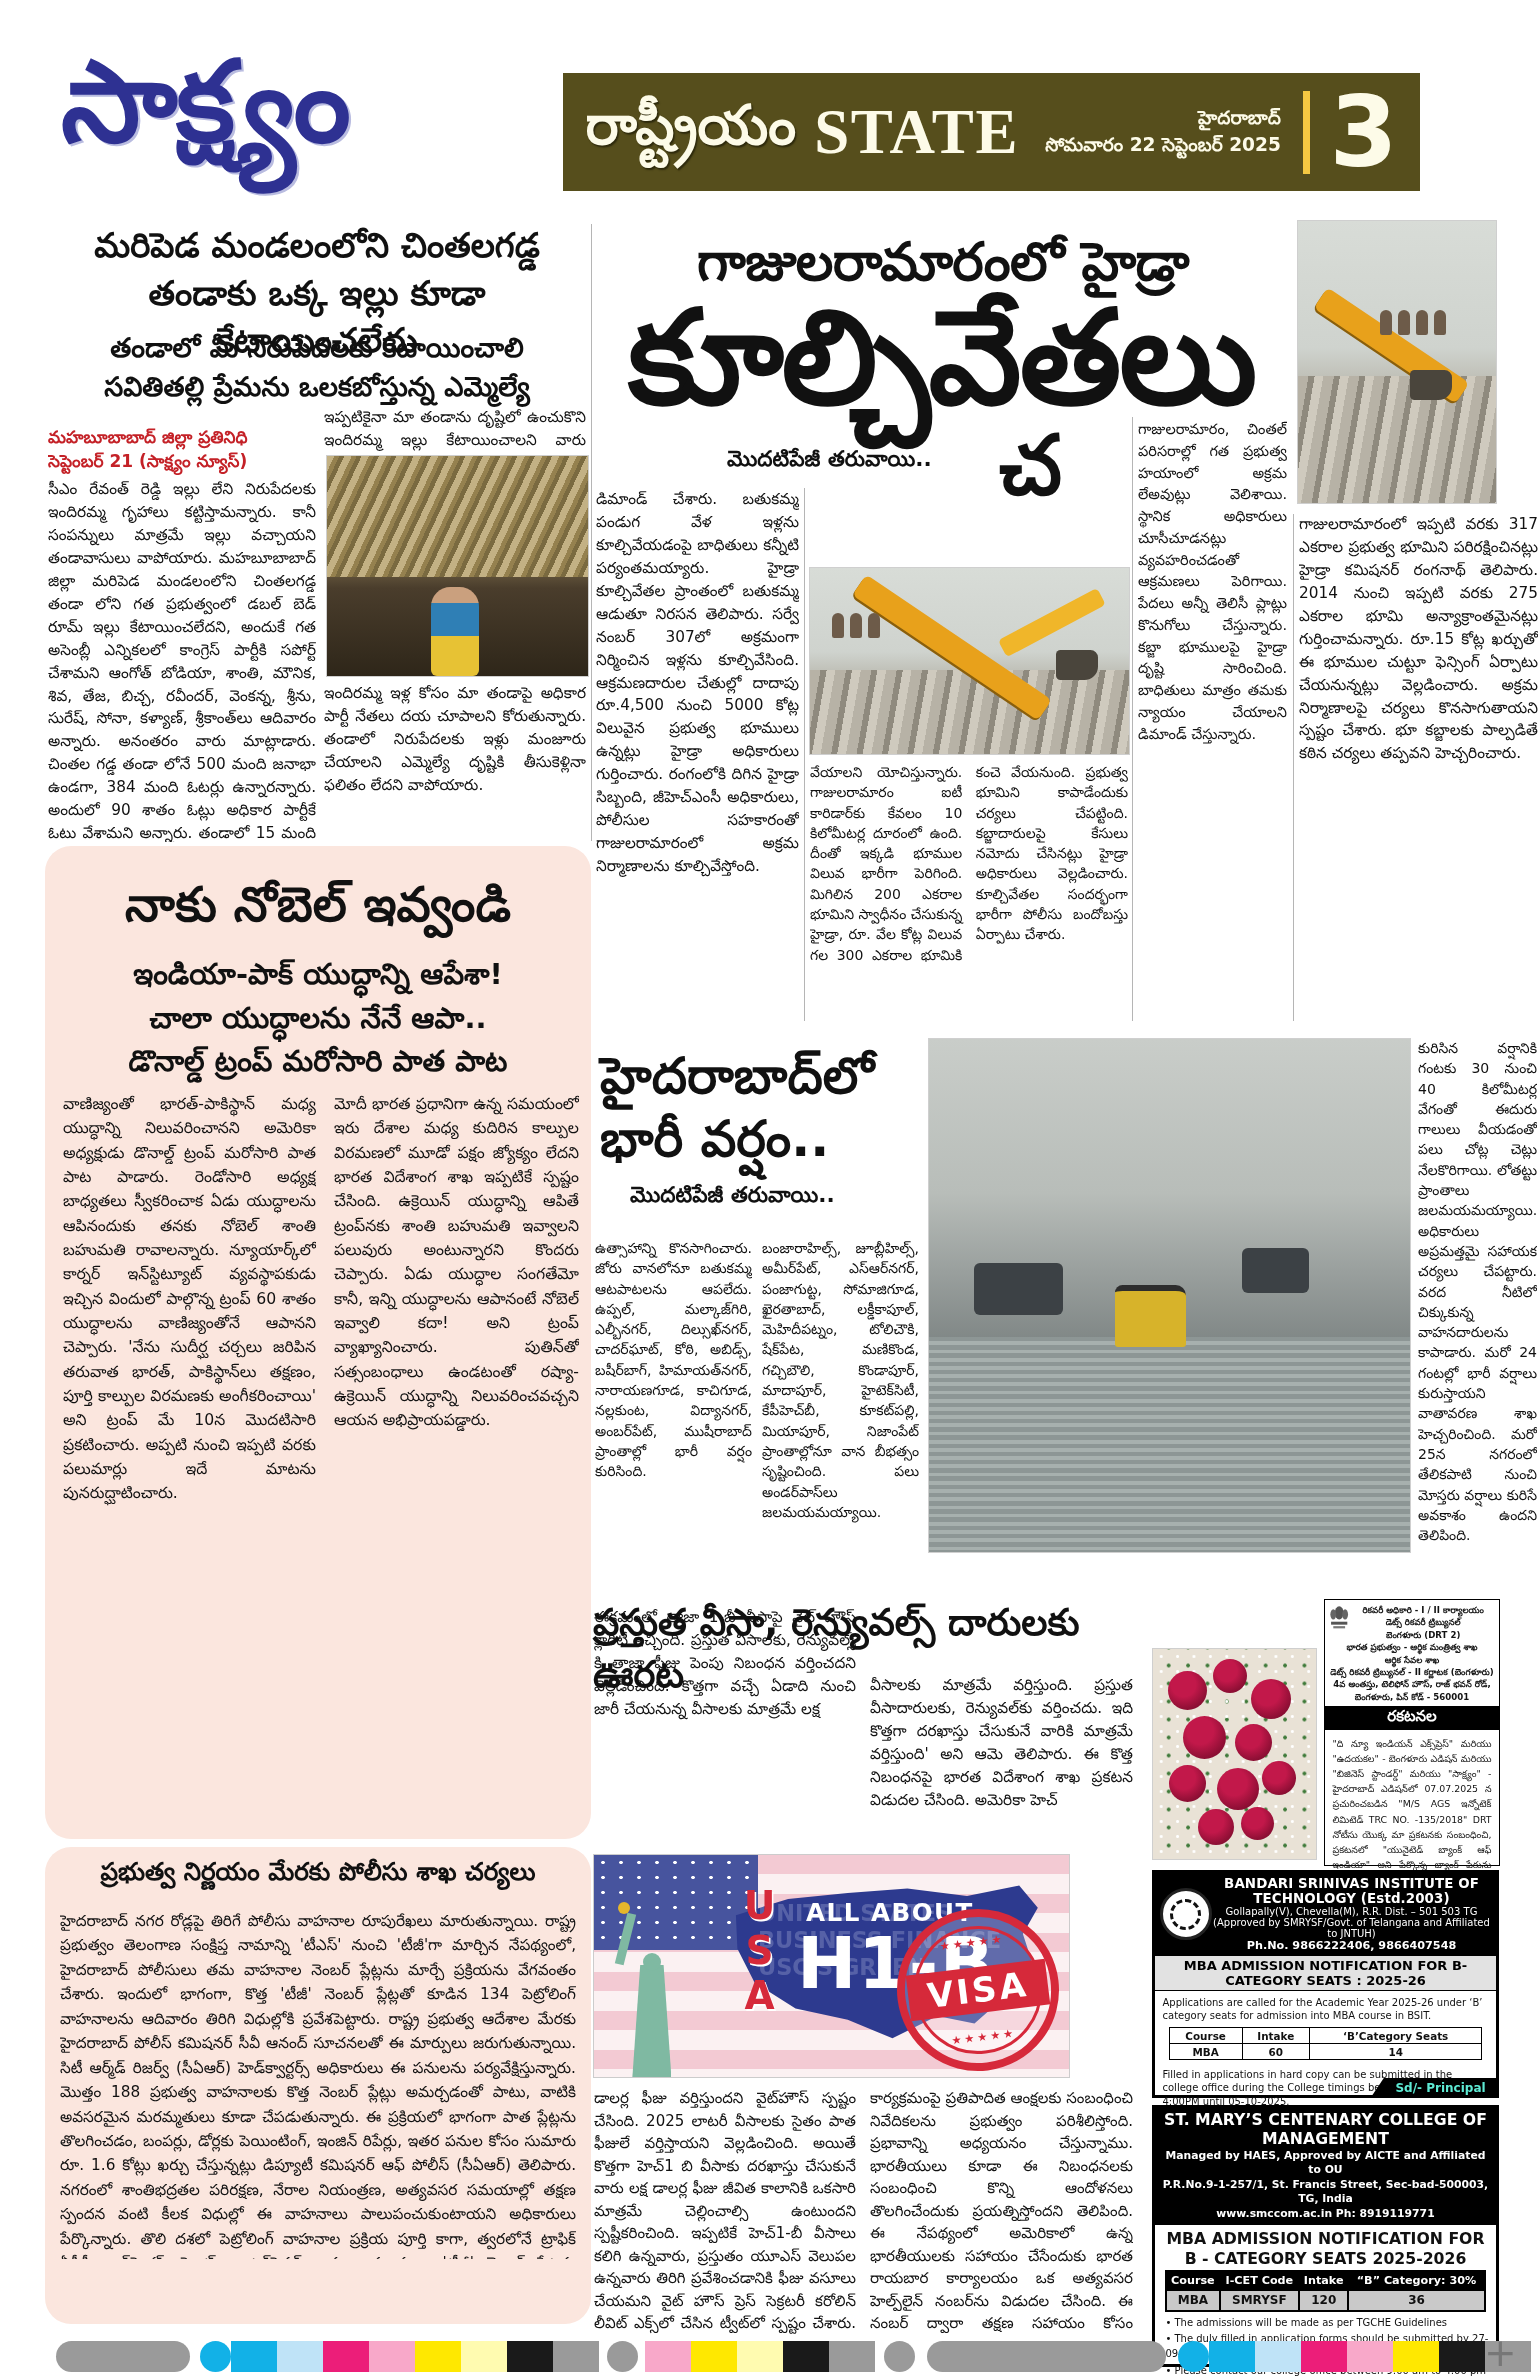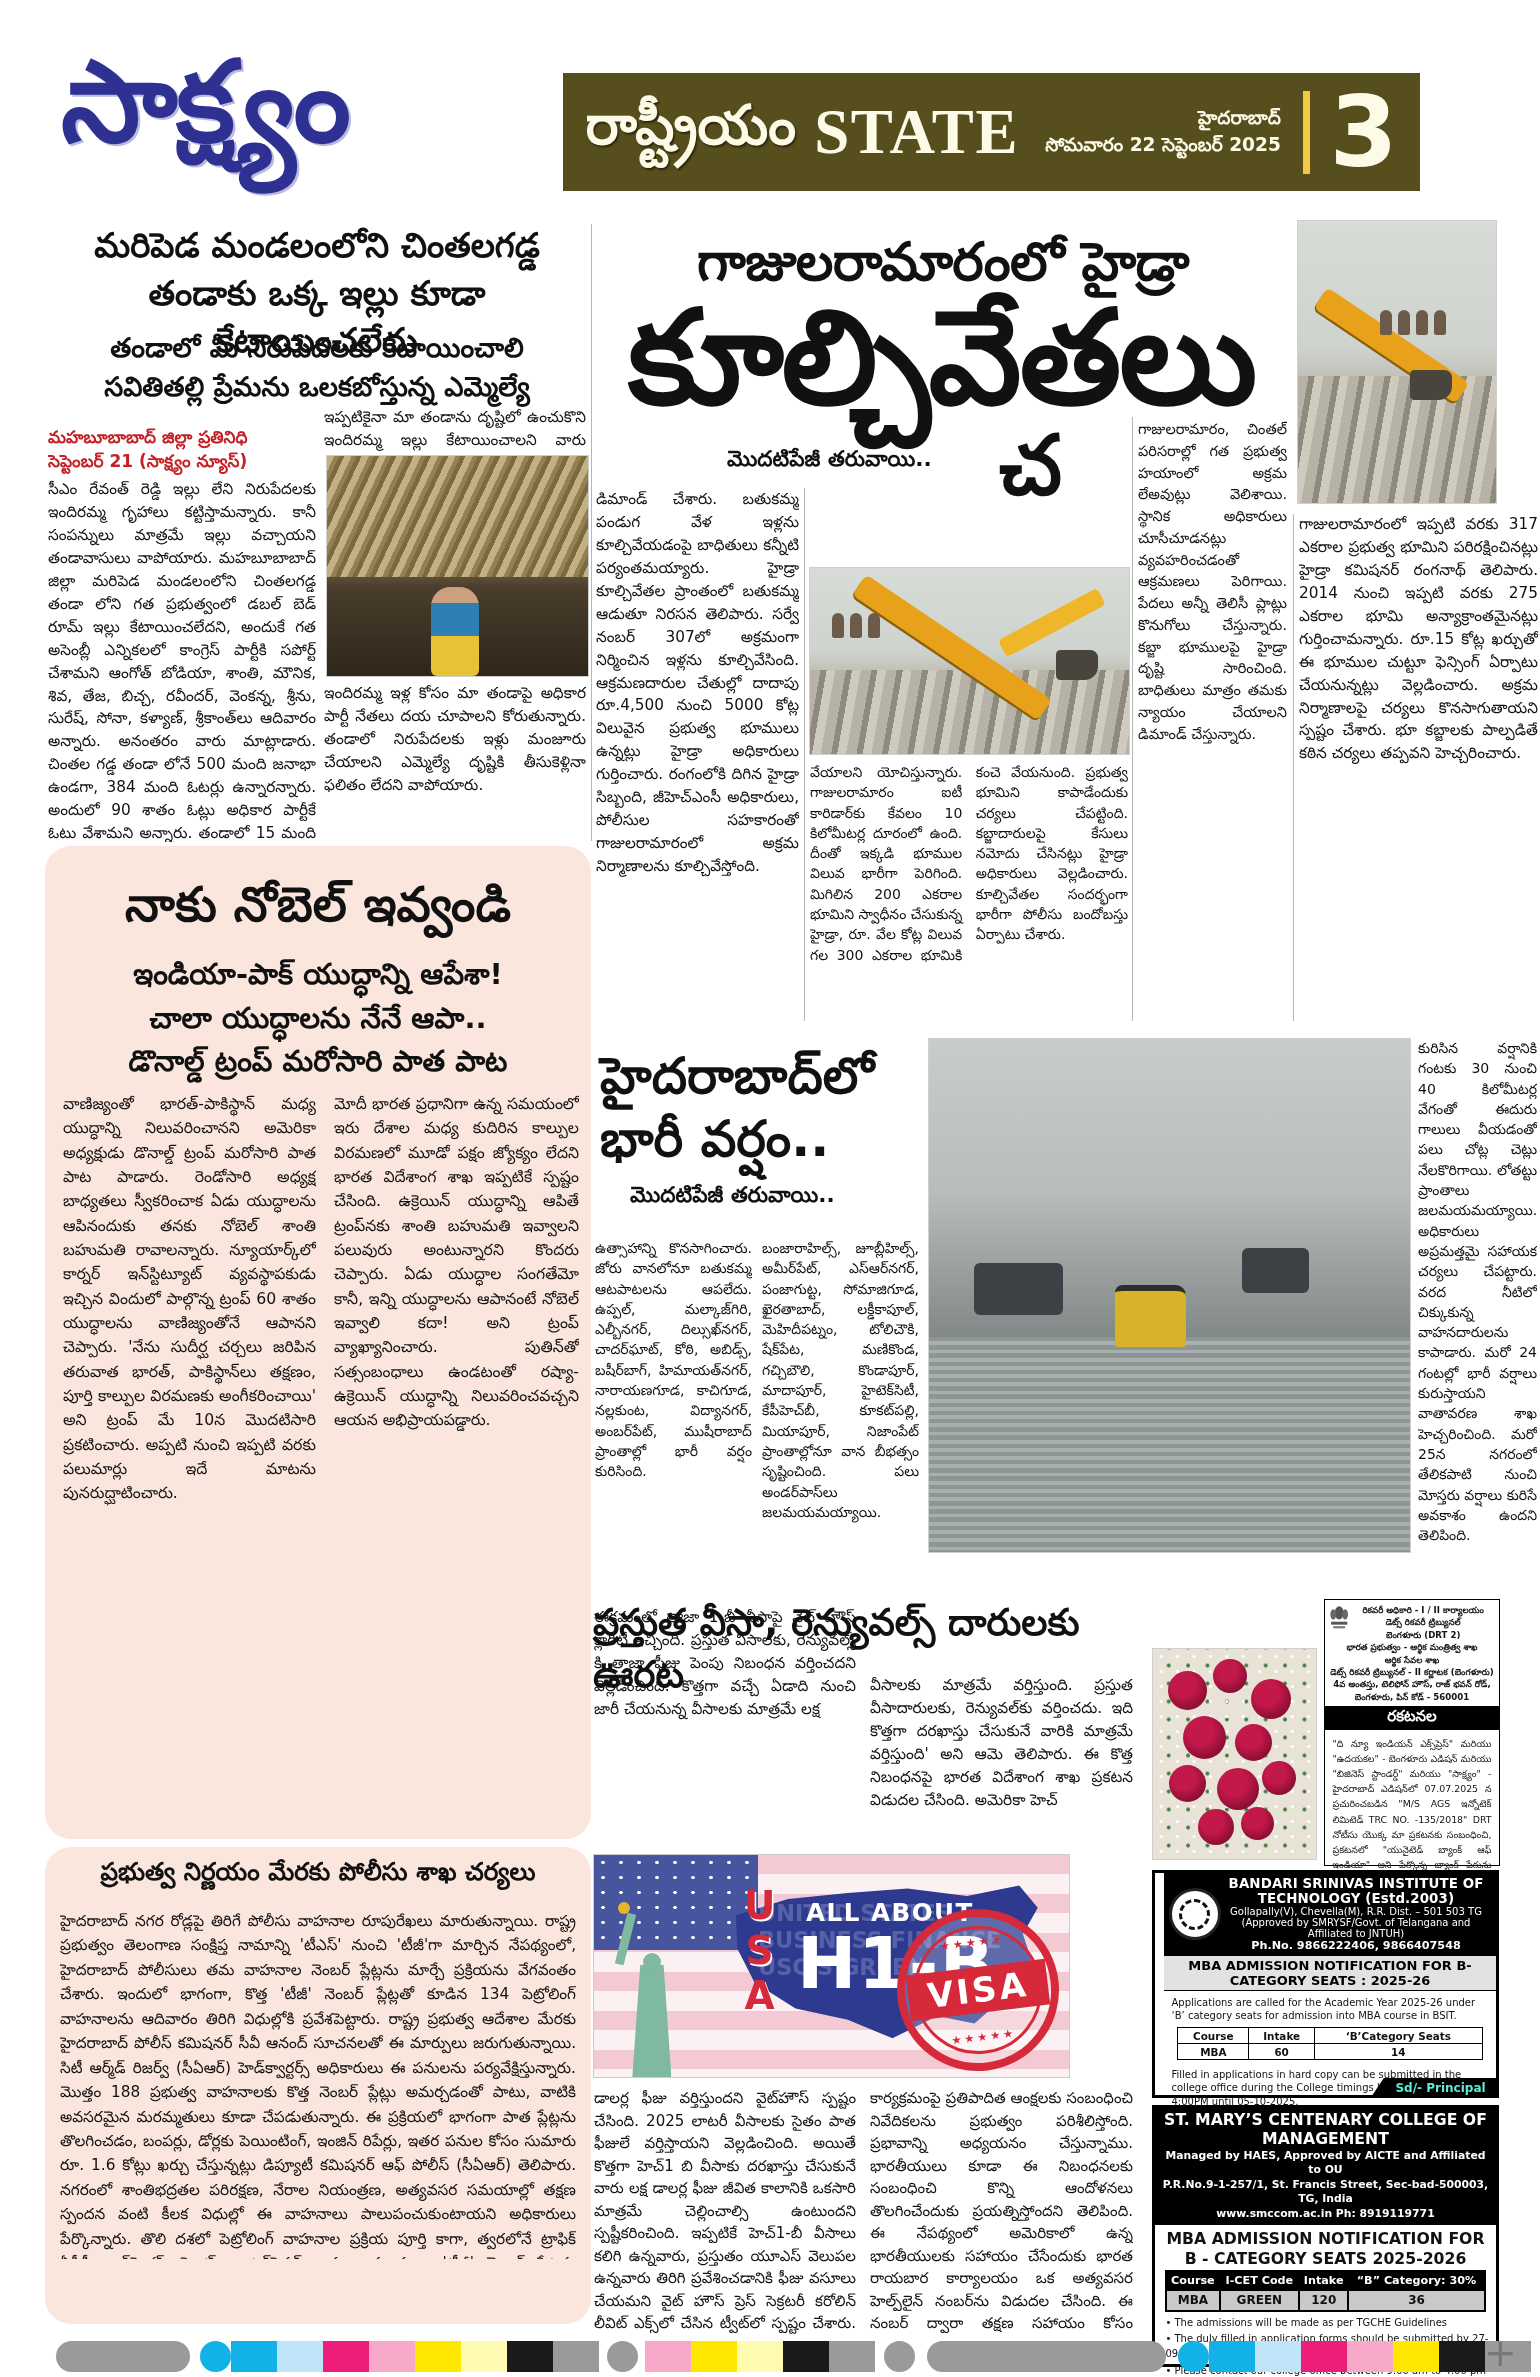--- a/index.html
+++ b/index.html
@@ -291,21 +291,21 @@
     </div>
     <div class="notice-l">భారత ప్రభుత్వం - ఆర్థిక మంత్రిత్వ శాఖ</div>
     <div class="notice-l">ఆర్థిక సేవల శాఖ</div>
     <div class="notice-l">డెట్స్ రికవరీ ట్రిబ్యునల్ - II కర్ణాటక (బెంగళూరు)</div>
     <div class="notice-l">4వ అంతస్తు, టెలిఫోన్ హౌస్, రాజ్ భవన్ రోడ్,</div>
     <div class="notice-l" style="margin-bottom:2.2px;">బెంగళూరు, పిన్ కోడ్ - 560001</div>
     <div class="notice-title">రకటనల</div>
     <div class="notice-body">"ది న్యూ ఇండియన్ ఎక్స్‌ప్రెస్" మరియు "ఉదయకల" - బెంగళూరు ఎడిషన్ మరియు "బిజినెస్ స్టాండర్డ్" మరియు "సాక్ష్యం" - హైదరాబాద్ ఎడిషన్‌లో 07.07.2025 న ప్రచురించబడిన "M/S AGS ఇన్నోటెక్ లిమిటెడ్ TRC NO. -135/2018" DRT నోటీసు యొక్క మా ప్రకటనకు సంబంధించి, ప్రకటనలో "యునైటెడ్ బ్యాంక్ ఆఫ్ ఇండియా" అని పేర్కొన్న బ్యాంక్ పేరును "పంజాబ్ నేషనల్ బ్యాంక్" అని చదువుకోగలరని దయచేసి గమనించండి.</div>
   </div>
 
-  <div class="abs ad" style="left:1152px;top:1870px;width:347px;height:228px;box-sizing:border-box;padding-left:9px;">
+  <div class="abs ad" style="left:1152px;top:1870px;width:347px;height:228px;box-sizing:border-box;">
     <div class="ad-blackhead" style="display:flex;align-items:center;padding:3px 4.5px;">
       <div style="width:46px;height:46px;border-radius:50%;background:#fff;border:3px solid #222;flex:0 0 auto;
                   display:flex;align-items:center;justify-content:center;">
         <div style="width:25px;height:25px;border-radius:50%;border:3.7px dashed #111;"></div>
       </div>
       <div style="flex:1;">
         <div class="bsit-title">BANDARI SRINIVAS INSTITUTE OF TECHNOLOGY  (Estd.2003)</div>
         <div class="bsit-line">Gollapally(V), Chevella(M), R.R. Dist. – 501 503 TG</div>
         <div class="bsit-line">(Approved by SMRYSF/Govt. of Telangana and Affiliated to JNTUH)</div>
         <div class="bsit-line bold" style="font-size:11.2px;">Ph.No. 9866222406, 9866407548</div>
@@ -349,21 +349,21 @@
     <table class="smtab">
       <tbody>
           <tr>
         <th>Course</th>
         <th>I-CET Code</th>
         <th>Intake</th>
         <th>“B” Category: 30%</th>
       </tr>
       <tr>
         <td>MBA</td>
-        <td>GREEN</td>
+        <td>SMRYSF</td>
         <td>120</td>
         <td>36</td>
       </tr>
     </tbody>
       </table>
     <div class="sm-bul">• <span>The admissions will be made as per TGCHE Guidelines</span></div>
     <div class="sm-bul">• <span>The duly filled in application forms should be submitted by 27-09-2025</span></div>
     <div class="sm-bul">• <span>Please contact our college office between 9:00 am to 4:00 pm</span></div>
     <div class="ribbon" style="right:-3.7px;bottom:-3.7px;">Sd/- Director</div>
   </div>

